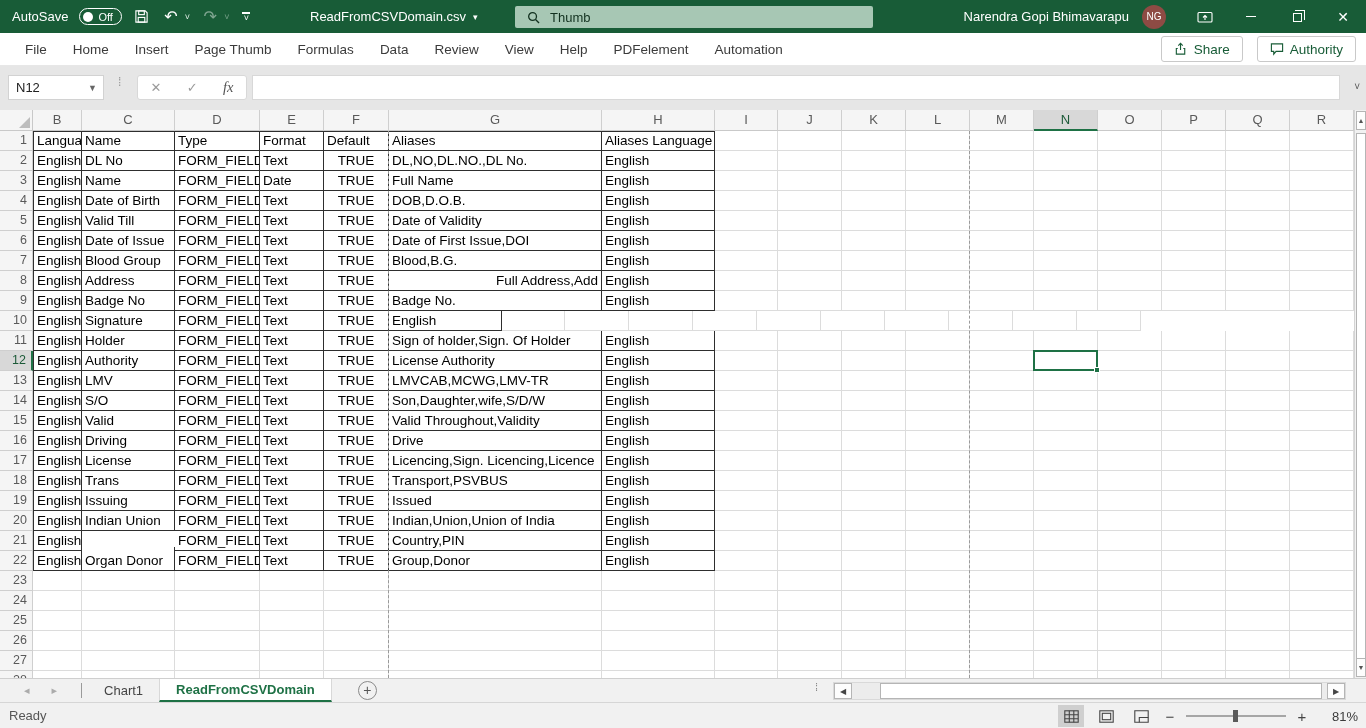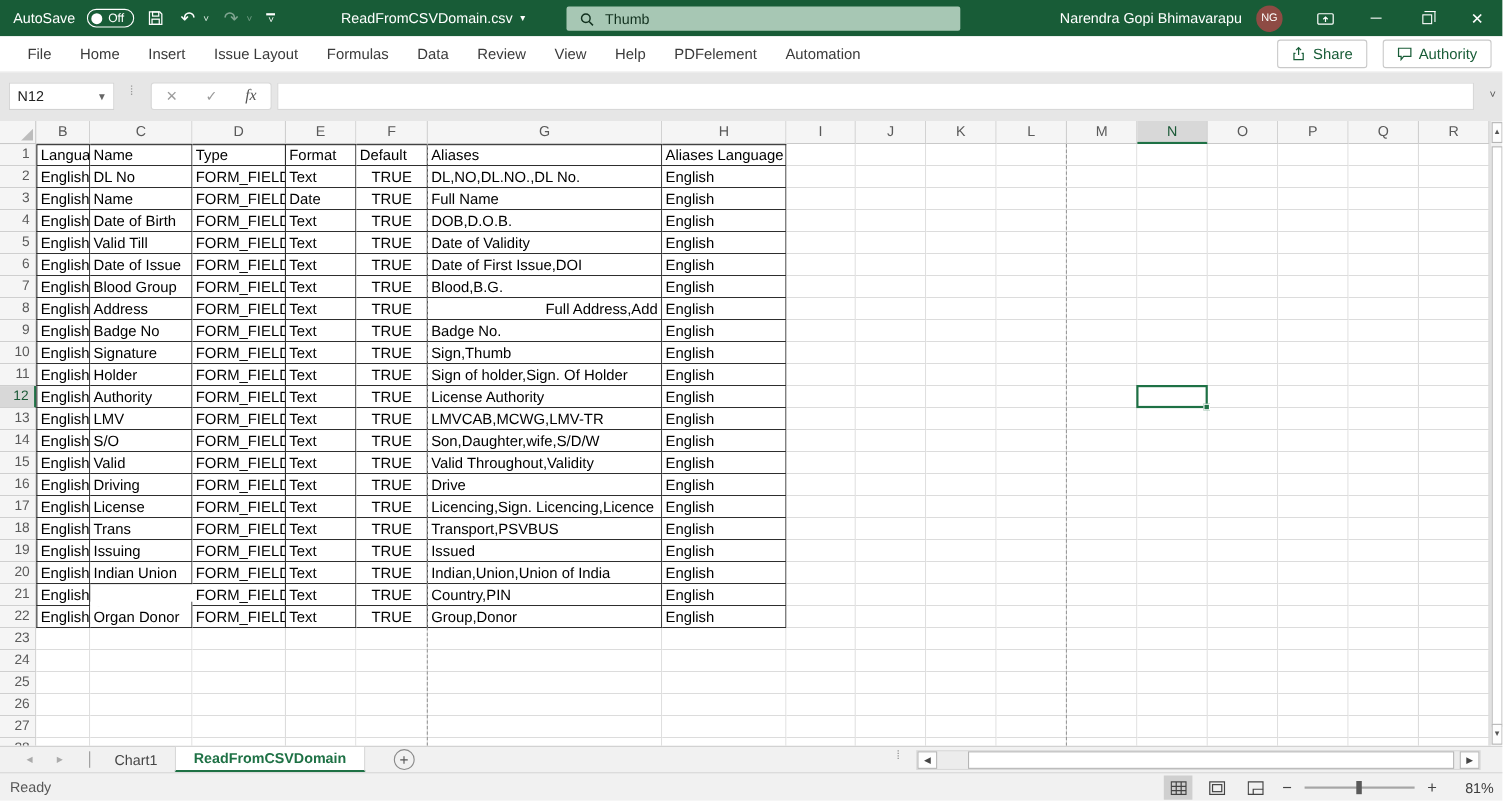--- a/index.html
+++ b/index.html
@@ -190,21 +190,21 @@
       </span>
     <span class="capbtn close-glyph">✕</span>
   </div>
 </div>
 
 <div class="ribbon-tabs">
   <div id="ribbon-tab-list" style="display:flex;">
       <div class="rtab">File</div>
       <div class="rtab">Home</div>
       <div class="rtab">Insert</div>
-      <div class="rtab">Issue Layout</div>
+      <div class="rtab">Page Thumb</div>
       <div class="rtab">Formulas</div>
       <div class="rtab">Data</div>
       <div class="rtab">Review</div>
       <div class="rtab">View</div>
       <div class="rtab">Help</div>
       <div class="rtab">PDFelement</div>
       <div class="rtab">Automation</div>
     </div>
   <div class="ribbon-right">
     <span class="pill-btn">
@@ -441,21 +441,20 @@
       <div class="cell" style="width: 64px;"></div>
       <div class="cell" style="width: 64px;"></div>
     </div>
     <div class="sheet-row">
       <div class="row-hdr">10</div>
       <div class="cell tb tb-l" style="width: 49px;">English</div>
       <div class="cell tb" style="width: 93px;">Signature</div>
       <div class="cell tb" style="width: 85px;">FORM_FIELD</div>
       <div class="cell tb" style="width: 64px;">Text</div>
       <div class="cell tb ctr" style="width: 65px;">TRUE</div>
-      <div class="cell tb" style="width: 213px;">Sign,Thumb</div>
       <div class="cell tb" style="width: 113px;">English</div>
       <div class="cell" style="width: 63px;"></div>
       <div class="cell" style="width: 64px;"></div>
       <div class="cell" style="width: 64px;"></div>
       <div class="cell" style="width: 64px;"></div>
       <div class="cell" style="width: 64px;"></div>
       <div class="cell" style="width: 64px;"></div>
       <div class="cell" style="width: 64px;"></div>
       <div class="cell" style="width: 64px;"></div>
       <div class="cell" style="width: 64px;"></div>

